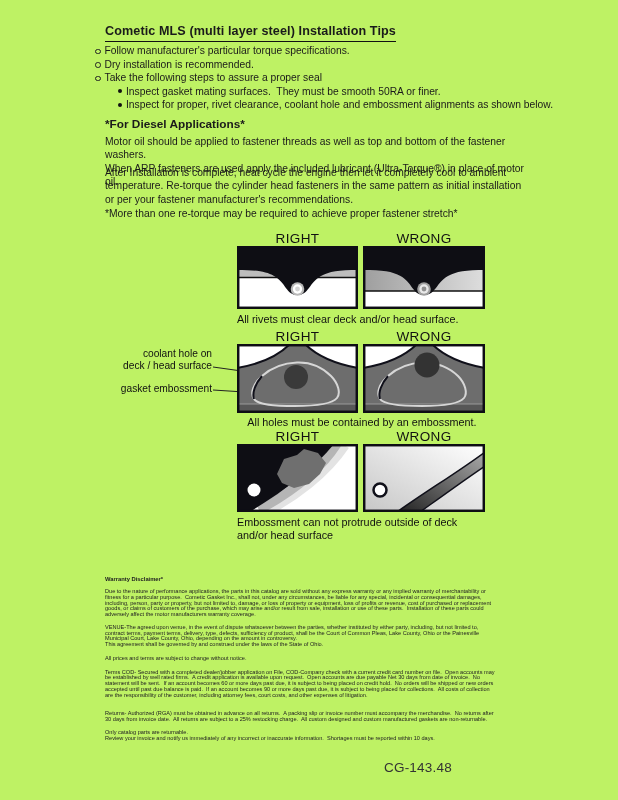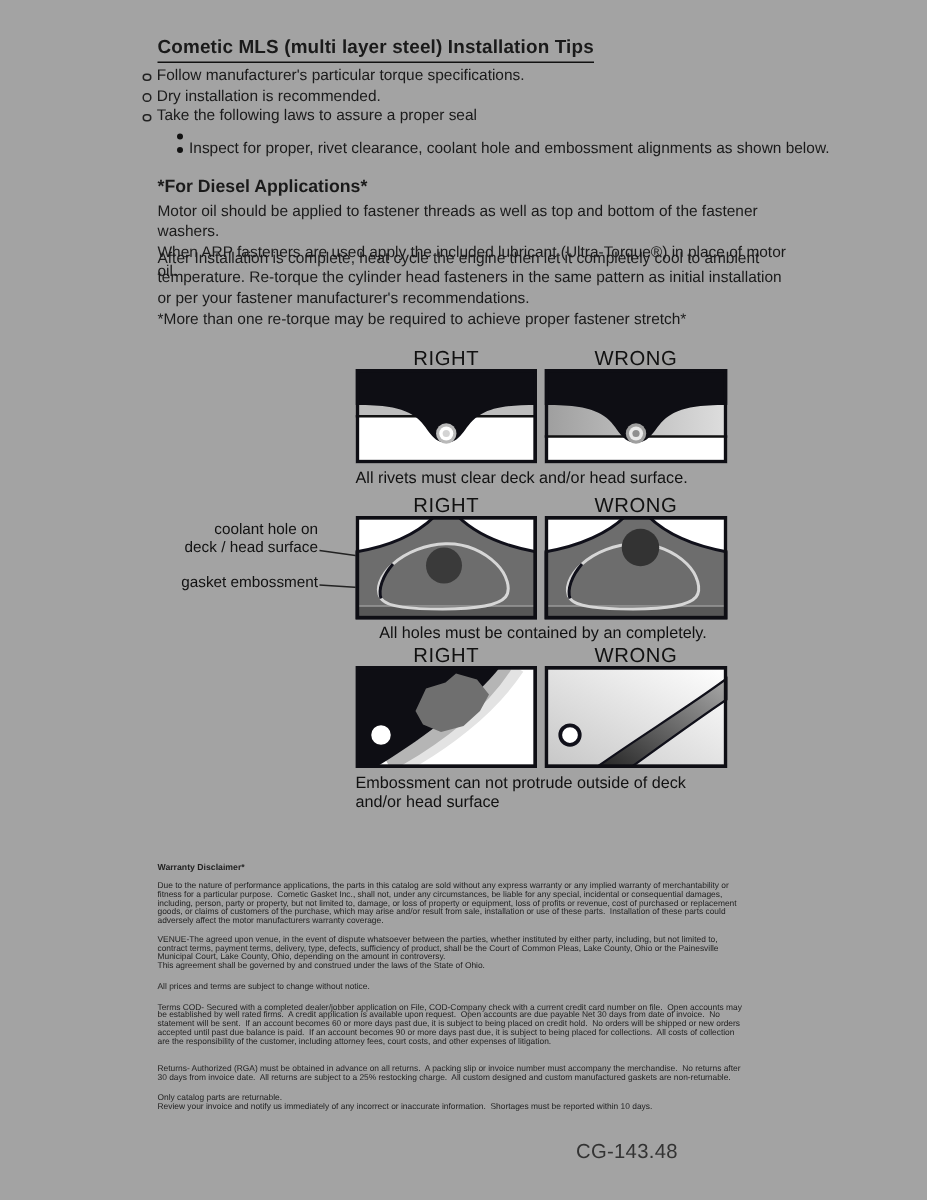--- a/index.html
+++ b/index.html
@@ -1,17 +1,17 @@
 <!DOCTYPE html>
 <html><head>
 <meta charset="utf-8">
 <style>
   html,body { margin:0; padding:0; background:#ffffff; }
   .page {
-    position:relative; width:618px; height:800px; background:#a3a3a3;
+    position:relative; width:618px; height:800px; background:#bef264;
     font-family:"Liberation Sans", sans-serif; color:#1a1a1a; overflow:hidden;
   }
   .title {
     position:absolute; left:105px; top:24px;
     font-size:12.6px; font-weight:bold; letter-spacing:0.1px;
     border-bottom:1.6px solid #111; padding-bottom:2.5px; white-space:nowrap;
   }
   .tips { position:absolute; left:95px; top:44px; width:460px; }
   .tip-row { display:flex; align-items:flex-start; font-size:10.3px; line-height:13.6px; }
   .tip-row.sub { margin-left:23px; }
@@ -46,24 +46,25 @@
     <div class="tip-row">
       <span class="bullet-o"></span>
       <span class="tip-text">Follow manufacturer's particular torque specifications.</span>
     </div>
     <div class="tip-row">
       <span class="bullet-o"></span>
       <span class="tip-text">Dry installation is recommended.</span>
     </div>
     <div class="tip-row">
       <span class="bullet-o"></span>
-      <span class="tip-text">Take the following laws to assure a proper seal</span>
+      <span class="tip-text">Take the following steps to assure a proper seal</span>
     </div>
     <div class="tip-row sub">
       <span class="bullet-f"></span>
+      <span class="tip-text">Inspect gasket mating surfaces.  They must be smooth 50RA or finer.</span>
     </div>
     <div class="tip-row sub">
       <span class="bullet-f"></span>
       <span class="tip-text">Inspect for proper, rivet clearance, coolant hole and embossment alignments as shown below.</span>
     </div>
   </div>
 
   <div class="diesel-h">*For Diesel Applications*</div>
   <div class="para" id="p1">Motor oil should be applied to fastener threads as well as top and bottom of the fastener washers.
 When ARP fasteners are used apply the included lubricant (Ultra-Torque®) in place of motor oil.</div>
@@ -135,21 +136,21 @@
       <rect width="122" height="69" fill="#ffffff"></rect>
       <path d="M0,24 C24,20 43,11 54,0 L69,0 C81,12 100,20 122,24 L122,69 L0,69 Z" fill="#6d6d6d" stroke="#10101a" stroke-width="2"></path>
       <rect x="2" y="60" width="118" height="7" fill="#575757"></rect>
       <line x1="2" y1="60" x2="120" y2="60" stroke="#9a9a9a" stroke-width="1"></line>
       <path d="M17,55 C13,49 16,40 25,32 C34,24 47,19 60,18.5 C74,18 87,24 95,32 C102,39 105,49 101,54 C96,60 79,62 59,62 C39,62 21,61 17,55 Z" fill="none" stroke="#d6d6d6" stroke-width="2"></path>
       <path d="M25,32 C18,40 15,49 17,55" fill="none" stroke="#10101a" stroke-width="2"></path>
       <circle cx="64" cy="21" r="12.5" fill="#333333"></circle>
       <rect x="1.2" y="1.2" width="119.6" height="66.6" fill="none" stroke="#0e0e14" stroke-width="2.5"></rect>
     </svg>
   </div>
-  <div class="caption" style="left:237px; top:416px; width:250px; text-align:center;">All holes must be contained by an completely.</div>
+  <div class="caption" style="left:237px; top:416px; width:250px; text-align:center;">All holes must be contained by an embossment.</div>
 
   <div class="dlabel" style="left:237px; top:429px;">RIGHT</div>
   <div class="dlabel" style="left:363px; top:429px; width:122px;">WRONG</div>
 
   <div class="panel" style="left:237px; top:444px;">
     <svg width="121" height="68" viewBox="0 0 121 68">
       <rect width="121" height="68" fill="#ffffff"></rect>
       <path d="M106,0 C88,27 57,51 24,68" stroke="#e3e3e3" stroke-width="14" fill="none"></path>
       <path d="M100,0 C84,25 55,48 22,66" stroke="#b5b5b5" stroke-width="9" fill="none"></path>
       <path d="M0,0 L97,0 C78,24 48,46 16,66 L0,68 Z" fill="#0e0e14"></path>

